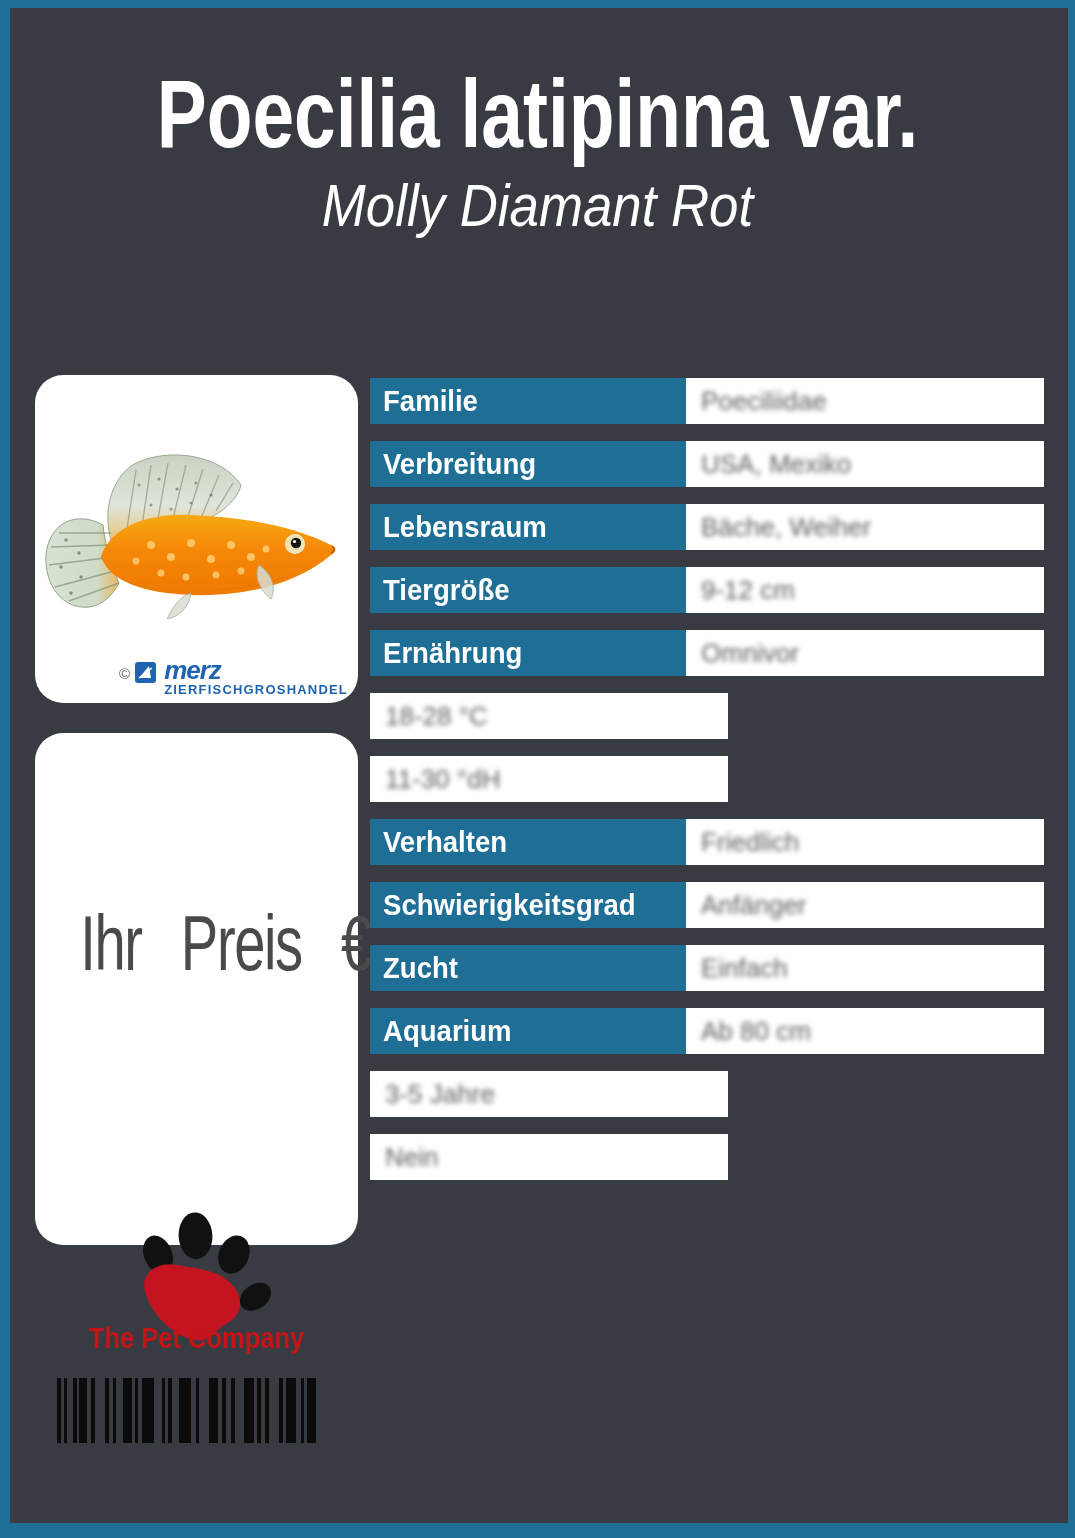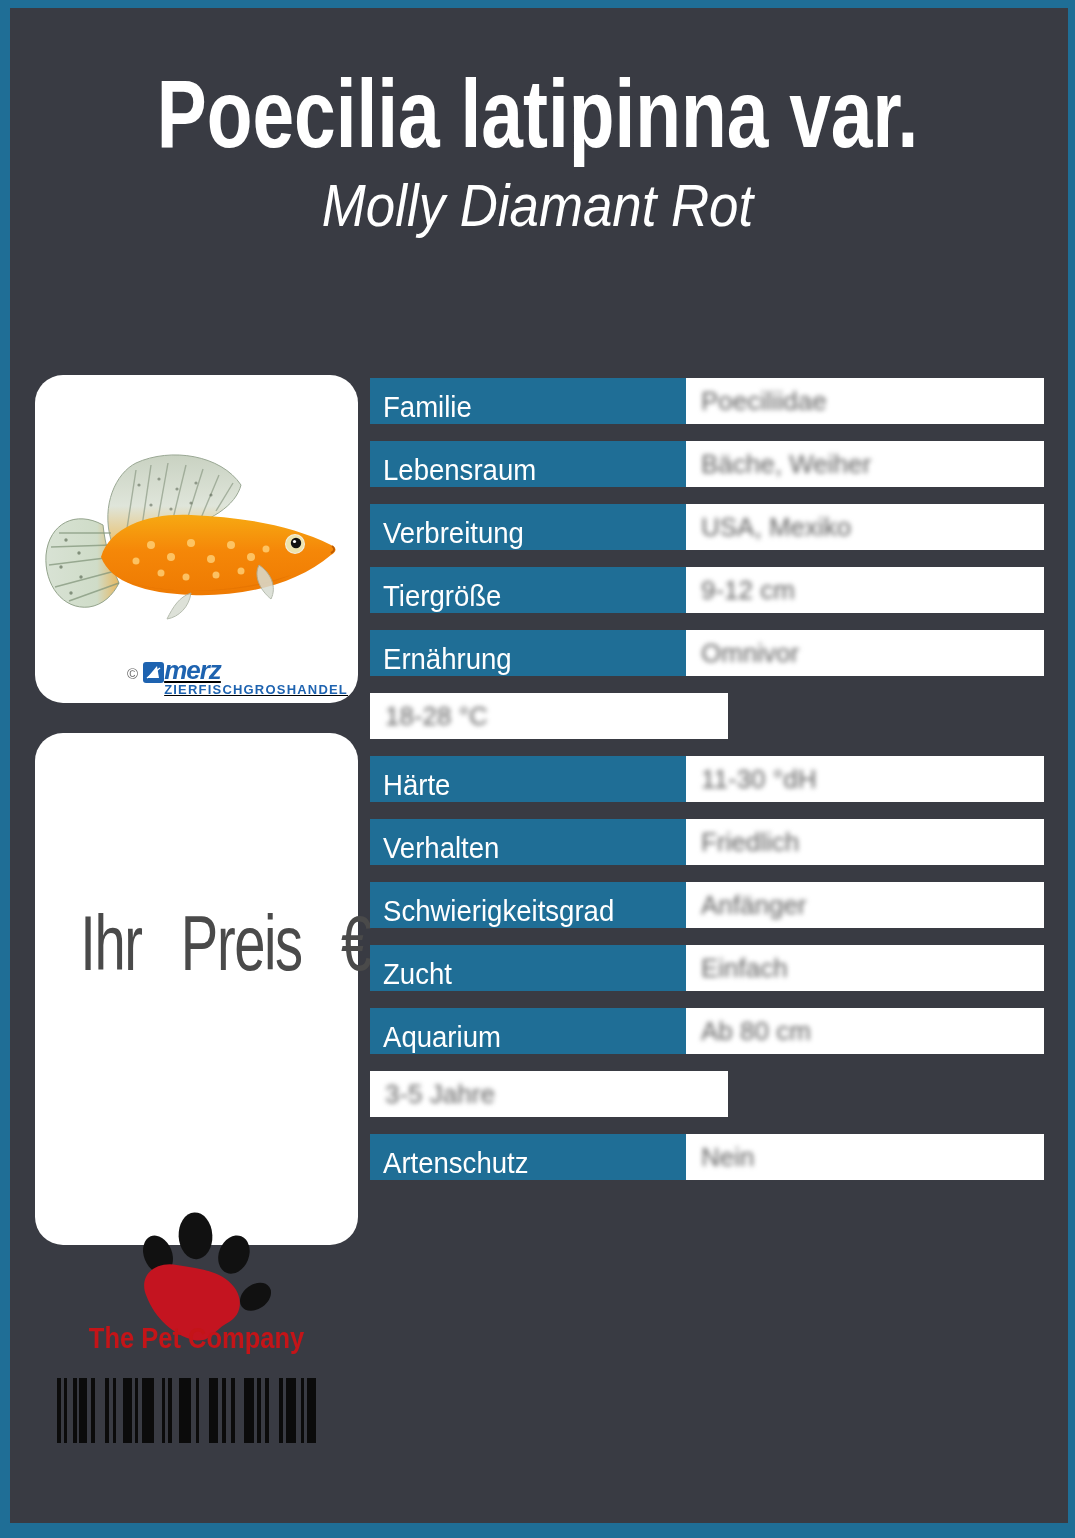--- a/index.html
+++ b/index.html
@@ -25,21 +25,21 @@
   }
   
   .card{position:absolute;left:35px;width:323px;background:#ffffff;border-radius:28px;}
   .photo-card{top:375px;height:328px;}
   .price-card{top:733px;height:512px;}
   .fish-svg{position:absolute;left:6px;top:70px;width:310px;height:210px;}
   .merz{position:absolute;right:10px;bottom:6px;display:flex;align-items:flex-start;}
   .merz .copy{color:#6a6a6a;font-size:15px;margin-right:5px;margin-top:6px;}
   .merz .sq{width:21px;height:21px;background:#1e63b0;border-radius:3px;position:relative;margin-top:3px;}
   .merz .sq svg{position:absolute;left:0;top:0;}
-  .merz .wordwrap{margin-left:0;text-decoration:underline;}
+  .merz .wordwrap{margin-left:8px;}
   .merz .word{color:#1e63b0;font-size:26px;font-weight:700;font-style:italic;line-height:22px;letter-spacing:-1px;}
   .merz .sub{color:#1e63b0;font-size:13px;letter-spacing:1.2px;font-weight:700;margin-top:1px;}
   .price-label{
     position:absolute;left:0;top:165px;width:323px;text-align:center;
     color:#4a4a4a;font-size:78px;font-weight:400;white-space:nowrap;
     transform:scaleX(0.72);transform-origin:center;word-spacing:0.45em;letter-spacing:-2px;
   }
   .paw{position:absolute;left:88px;top:470px;width:160px;height:150px;}
   .brand{
     position:absolute;left:0;top:588px;width:323px;text-align:center;
@@ -50,23 +50,22 @@
     position:absolute;left:22px;top:645px;width:280px;height:65px;
     display:flex;align-items:stretch;
   }
   .barcode .bar{background:#0b0b0b;height:100%;flex:none;}
   
   .spec-table{position:absolute;left:370px;top:378px;width:674px;}
   .row{display:flex;height:46px;margin-bottom:17px;}
   .cell{display:flex;align-items:center;height:100%;}
   .cell.label{
     width:316px;background:#1f6e96;color:#ffffff;
-    font-size:29px;font-weight:400;padding-left:13px;box-sizing:border-box;
+    font-size:29px;font-weight:700;padding-left:13px;box-sizing:border-box;
     white-space:nowrap;
-    align-items:flex-end;
   }
   .cell.label span{transform:scaleX(0.95);transform-origin:left center;display:inline-block;white-space:nowrap;}
   .cell.value{
     width:358px;background:#ffffff;color:#5f5f5f;
     font-size:26px;padding-left:15px;box-sizing:border-box;white-space:nowrap;
   }
   .cell.value span{filter:blur(2.6px);display:inline-block;}
 </style>
 </head>
 <body>
@@ -220,59 +219,56 @@
     <div class="row">
       <div class="cell label">
         <span>Familie</span>
       </div>
       <div class="cell value">
         <span>Poeciliidae</span>
       </div>
     </div>
     <div class="row">
       <div class="cell label">
+        <span>Verbreitung</span>
+      </div>
+      <div class="cell value">
+        <span>USA, Mexiko</span>
+      </div>
+    </div>
+    <div class="row">
+      <div class="cell label">
         <span>Lebensraum</span>
       </div>
       <div class="cell value">
         <span>Bäche, Weiher</span>
       </div>
     </div>
     <div class="row">
       <div class="cell label">
-        <span>Verbreitung</span>
-      </div>
-      <div class="cell value">
-        <span>USA, Mexiko</span>
-      </div>
-    </div>
-    <div class="row">
-      <div class="cell label">
         <span>Tiergröße</span>
       </div>
       <div class="cell value">
         <span>9-12 cm</span>
       </div>
     </div>
     <div class="row">
       <div class="cell label">
         <span>Ernährung</span>
       </div>
       <div class="cell value">
         <span>Omnivor</span>
       </div>
     </div>
     <div class="row">
       <div class="cell value">
         <span>18-28 °C</span>
       </div>
     </div>
     <div class="row">
-      <div class="cell label">
-        <span>Härte</span>
-      </div>
       <div class="cell value">
         <span>11-30 °dH</span>
       </div>
     </div>
     <div class="row">
       <div class="cell label">
         <span>Verhalten</span>
       </div>
       <div class="cell value">
         <span>Friedlich</span>
@@ -301,20 +297,17 @@
       <div class="cell value">
         <span>Ab 80 cm</span>
       </div>
     </div>
     <div class="row">
       <div class="cell value">
         <span>3-5 Jahre</span>
       </div>
     </div>
     <div class="row">
-      <div class="cell label">
-        <span>Artenschutz</span>
-      </div>
       <div class="cell value">
         <span>Nein</span>
       </div>
     </div>
   </div>
 
 </body></html>

